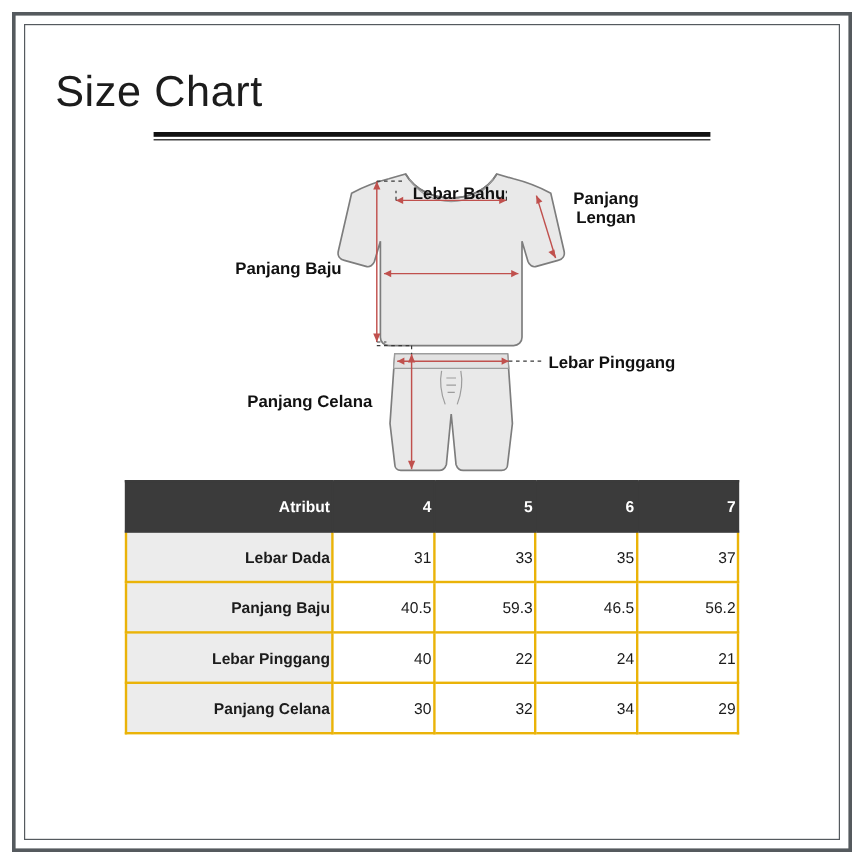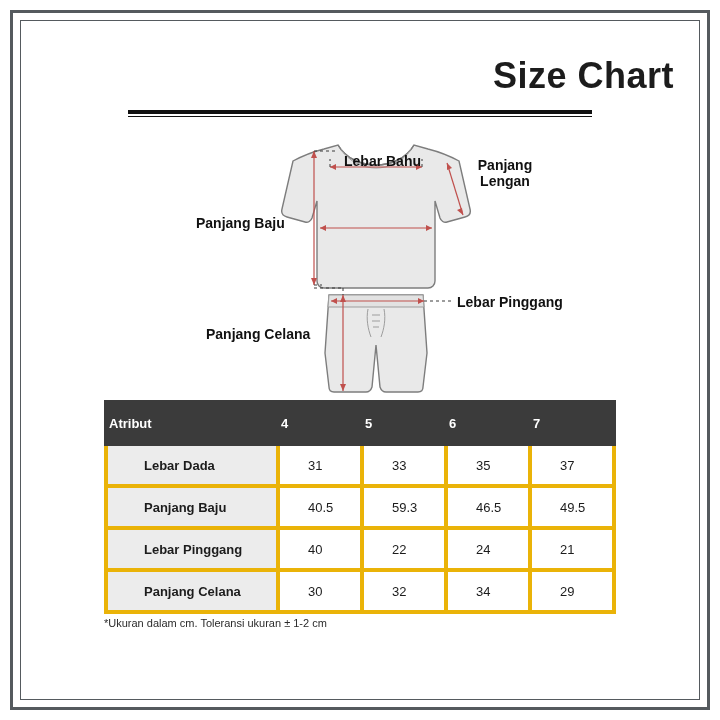--- a/index.html
+++ b/index.html
@@ -34,23 +34,23 @@
   }
 
   .content {
     position: absolute;
     left: 46px; top: 42px;
     width: 628px; height: 636px;
   }
 
   
   .title {
-    text-align: right;
+    text-align: left;
     font-size: 36px;
-    font-weight: bold;
+    font-weight: normal;
     color: #1c1c1c;
     letter-spacing: 0.5px;
     margin: 14px 0 0 0;
     line-height: 1.1;
   }
   .title-rule-wrap {
     margin: 14px auto 0 auto;
     width: 464px;
   }
   .title-rule-thick {
@@ -88,23 +88,23 @@
     left: 58px;
     top: 358px;
     width: 512px;
   }
   table {
     border-collapse: collapse;
     width: 100%;
     table-layout: fixed;
   }
   th, td {
-    border: 4px solid #eab308;
+    border: 2px solid #eab308;
     height: 42px;
-    text-align: left;
+    text-align: right;
     font-size: 13px;
     color: #1c1c1c;
   }
   thead th {
     background: #3b3b3b;
     color: #ffffff;
     font-weight: bold;
     font-size: 13px;
     border-color: #3b3b3b;
   }
@@ -254,36 +254,35 @@
             <td class="val-cell">31</td>
             <td class="val-cell">33</td>
             <td class="val-cell">35</td>
             <td class="val-cell">37</td>
           </tr>
           <tr>
             <td class="attr-cell">Panjang Baju</td>
             <td class="val-cell">40.5</td>
             <td class="val-cell">59.3</td>
             <td class="val-cell">46.5</td>
-            <td class="val-cell">49.5</td>
+            <td class="val-cell">56.2</td>
           </tr>
           <tr>
             <td class="attr-cell">Lebar Pinggang</td>
             <td class="val-cell">40</td>
             <td class="val-cell">22</td>
             <td class="val-cell">24</td>
             <td class="val-cell">21</td>
           </tr>
           <tr>
             <td class="attr-cell">Panjang Celana</td>
             <td class="val-cell">30</td>
             <td class="val-cell">32</td>
             <td class="val-cell">34</td>
             <td class="val-cell">29</td>
           </tr>
         </tbody>
       </table>
     </div>
 
-    <div class="note">*Ukuran dalam cm. Toleransi ukuran ± 1-2 cm</div>
 
   </div>
 </div>
 
 </body></html>

